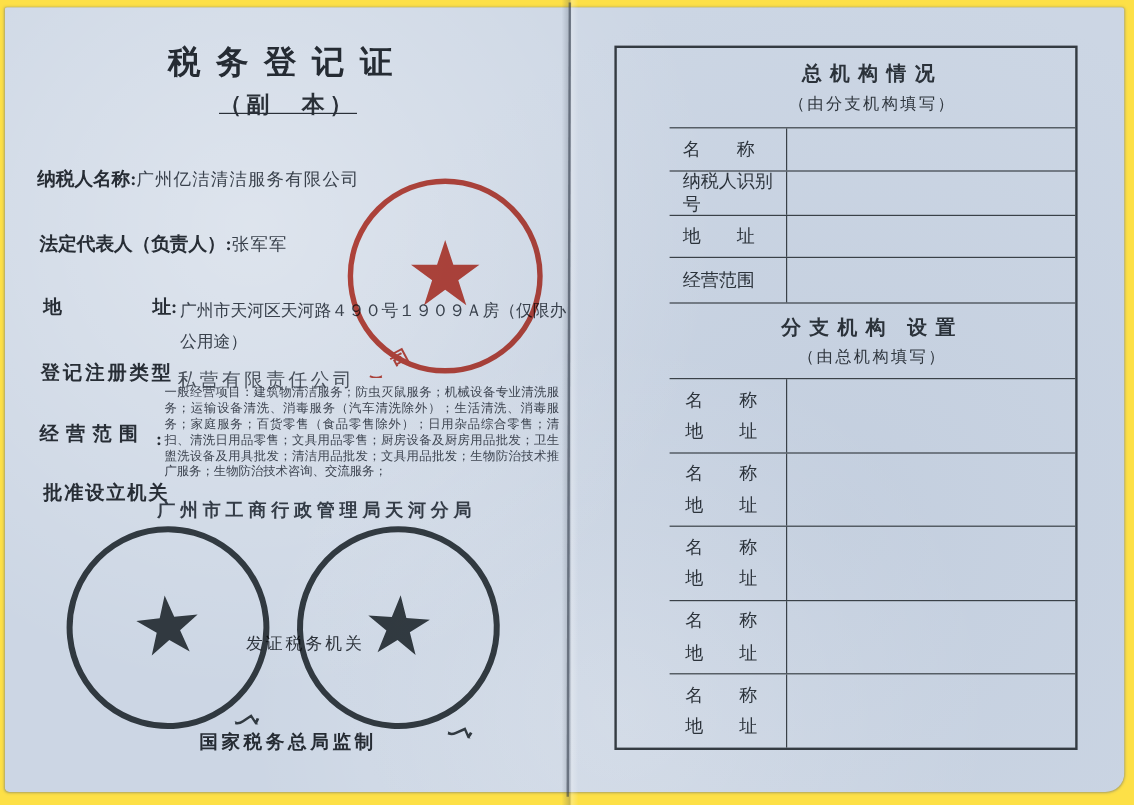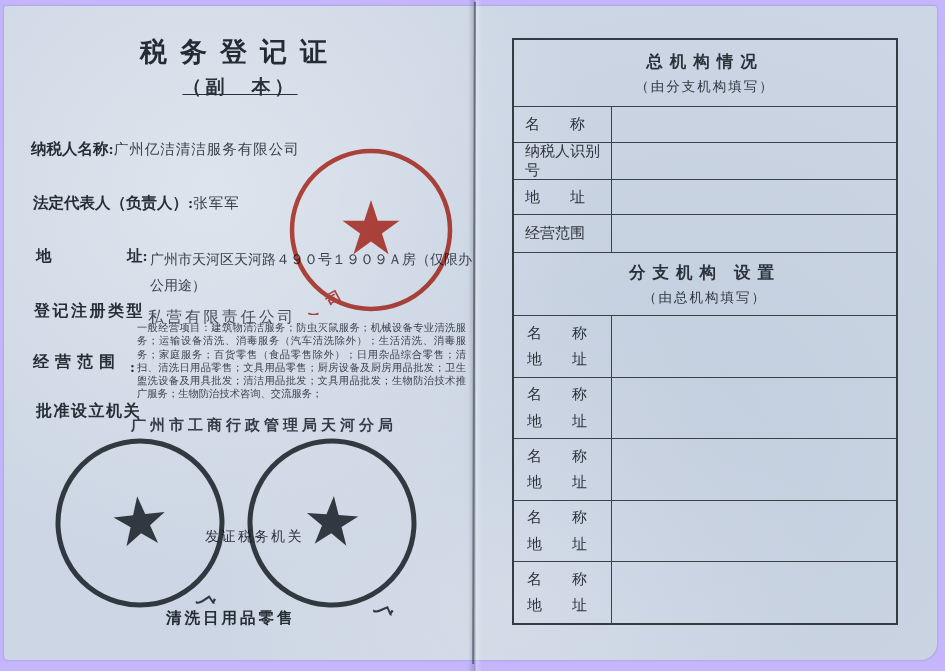--- a/index.html
+++ b/index.html
@@ -1,17 +1,17 @@
 <!DOCTYPE html>
 <html><head>
 <meta charset="utf-8">
 <style>
   * { margin:0; padding:0; box-sizing:border-box; }
   body { background:#ffffff; font-family:"Liberation Serif","DejaVu Serif",serif; }
-  .scan { position:relative; width:945px; height:671px; background:#c4b5fd; overflow:hidden; }
+  .scan { position:relative; width:945px; height:671px; background:#fde047; overflow:hidden; }
   .paper {
     position:absolute; left:4px; top:6px; right:8px; bottom:11px;
     background:
       radial-gradient(circle at 22% 28%, rgba(255,255,255,.35) 0%, rgba(255,255,255,0) 45%),
       radial-gradient(circle at 75% 65%, rgba(176,190,210,.30) 0%, rgba(176,190,210,0) 55%),
       radial-gradient(circle at 55% 90%, rgba(255,255,255,.25) 0%, rgba(255,255,255,0) 40%),
       #ccd6e4;
     border-radius:2px 3px 16px 4px;
     box-shadow:0 0 2px rgba(90,100,120,.5);
   }
@@ -52,21 +52,21 @@
   .footer { left:166px; top:608px; font-size:15.5px; font-weight:bold; letter-spacing:3px; color:#262c34; }
 
   
   .stamp { position:absolute; mix-blend-mode:multiply; opacity:.9; z-index:3; }
   .stamp-red { left:286px; top:145px; }
   .stamp-bl { left:52px; top:435px; transform:rotate(-6deg); }
   .stamp-br { left:244px; top:435px; transform:rotate(4deg); }
 
   
   .rtable { left:512px; top:38px; width:386px; height:587px; border:2px solid #343b42; display:flex; flex-direction:column; }
-  .trow { display:flex; border-top:1px solid #3a4148; }
+  .trow { display:flex; border-top:1px solid #3a4148;margin-left:44px; }
   .trow:first-child { border-top:none; }
   .thead { flex-direction:column; align-items:center; justify-content:center; }
   .h-title { font-size:16.5px; font-weight:bold; letter-spacing:7px; color:#2b323a; }
   .h-sub { font-size:13.5px; letter-spacing:2px; color:#2f363e; margin-top:5px; }
   .lbl-cell { width:98px; border-right:1px solid #3a4148; display:flex; align-items:center; padding-left:11px; font-size:15px; color:#2c333b; }
   .val-cell { flex:1; }
   .r-h1 { height:66px; } .r-f1 { height:36px; } .r-f2 { height:37px; } .r-f3 { height:35px; } .r-f4 { height:38px; }
   .r-h2 { height:63px; } .r-br { flex:1; }
   .br-lbl { flex-direction:column; align-items:flex-start; justify-content:space-evenly; padding-left:13px; }
 </style>
@@ -99,21 +99,21 @@
 
   <div class="abs scope-l">经营范围</div>
   <div class="abs scope-colon">:</div>
   <div class="abs scope-v">一般经营项目：建筑物清洁服务；防虫灭鼠服务；机械设备专业清洗服务；运输设备清洗、消毒服务（汽车清洗除外）；生活清洗、消毒服务；家庭服务；百货零售（食品零售除外）；日用杂品综合零售；清扫、清洗日用品零售；文具用品零售；厨房设备及厨房用品批发；卫生盥洗设备及用具批发；清洁用品批发；文具用品批发；生物防治技术推广服务；生物防治技术咨询、交流服务；</div>
 
   <div class="abs appr-l">批准设立机关</div>
   <div class="abs appr-v">广州市工商行政管理局天河分局</div>
 
 
   <div class="abs issuer">发证税务机关</div>
-  <div class="abs footer">清洗日用品零售</div>
+  <div class="abs footer">国家税务总局监制</div>
 
   <svg class="stamp stamp-red" width="170" height="170" viewBox="-85 -85 170 170">
     <defs>
         <path id="redArc" d="M 0,63 A 63,63 0 1,1 -0.05,63" fill="none"></path>
       </defs>
     <circle cx="0" cy="0" r="79" fill="none" stroke="#c5372a" stroke-width="4.5"></circle>
     <polygon fill="#c5372a" points="0,-30 6.8,-9.3 28.5,-9.3 10.9,3.6 17.6,24.3 0,11.5 -17.6,24.3 -10.9,3.6 -28.5,-9.3 -6.8,-9.3"></polygon>
     <text font-size="15.5" font-weight="bold" fill="#c5372a" letter-spacing="11" font-family="Liberation Serif, DejaVu Serif, serif">
       <textPath href="#redArc" startOffset="15%">广州亿洁清洁服务有限公司</textPath>
     </text>

